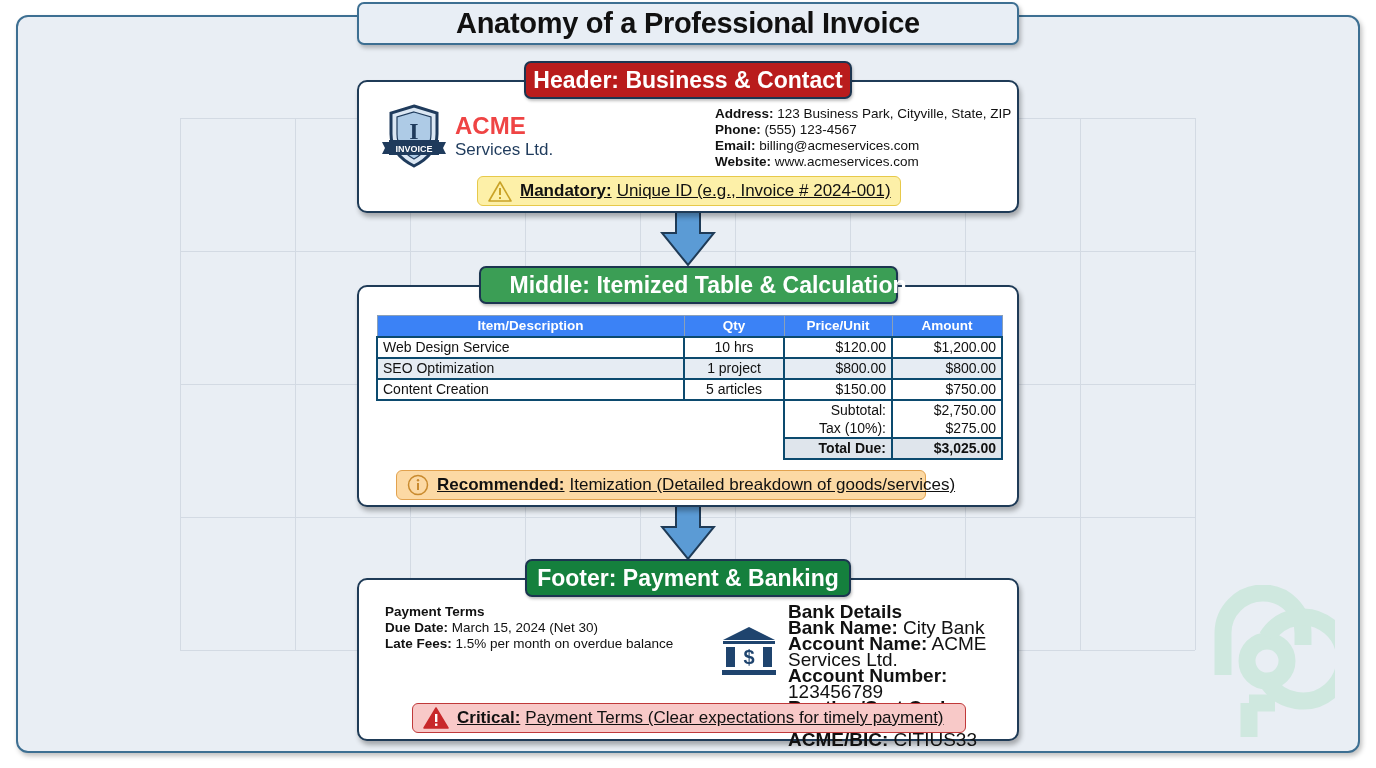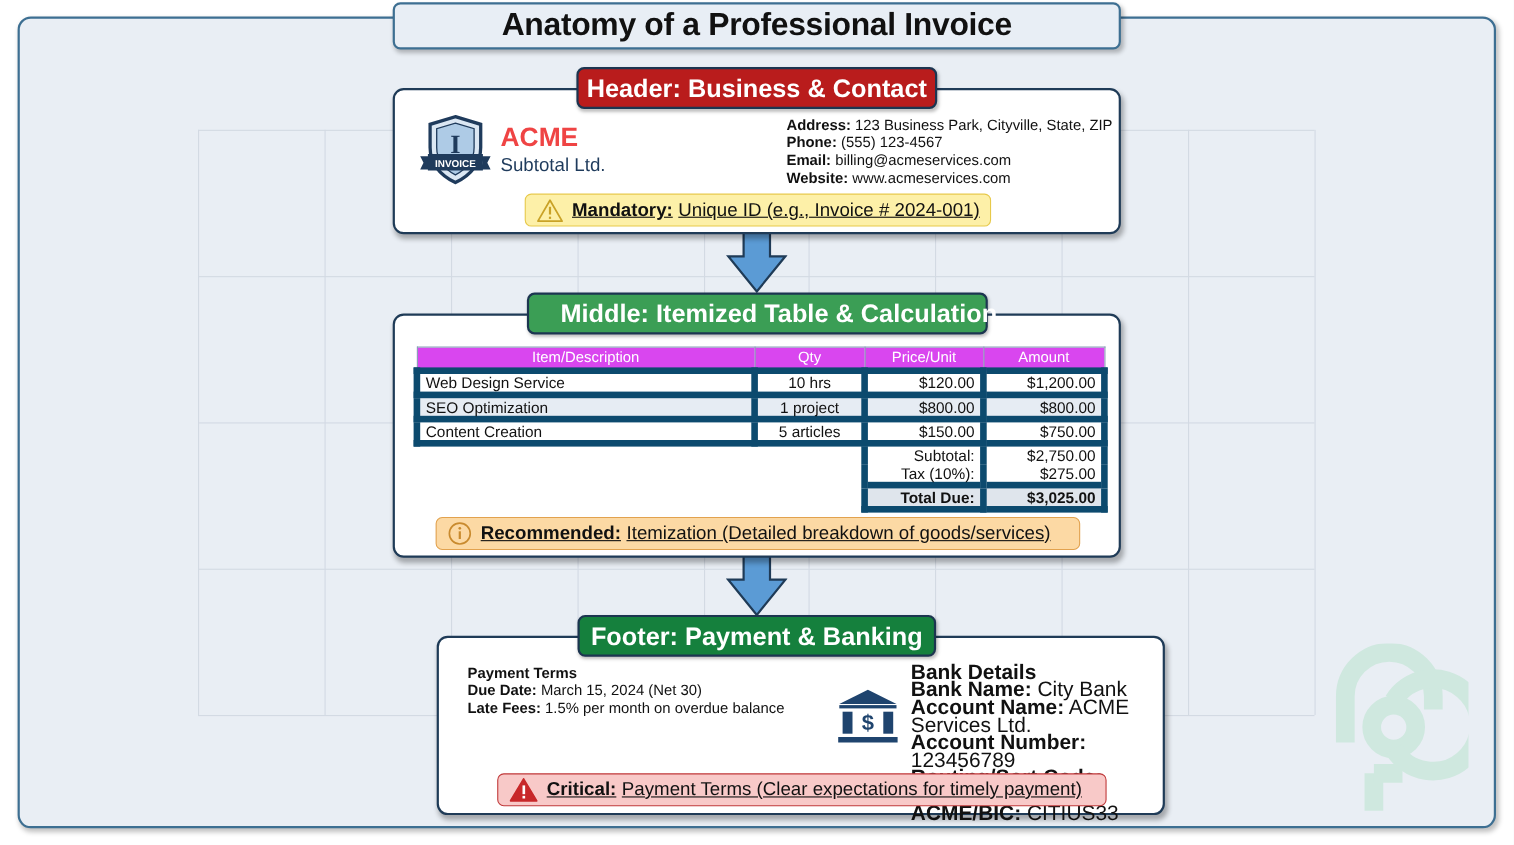--- a/index.html
+++ b/index.html
@@ -6,43 +6,43 @@
   html, body { width: 1376px; height: 768px; overflow: hidden; background: #ffffff; font-family: "Liberation Sans", sans-serif; color: #111; }
   .stage { position: relative; width: 1376px; height: 768px; }
   .frame { position: absolute; left: 16px; top: 15px; width: 1344px; height: 738px; background: #e9eef4; border: 2px solid #3d6f92; border-radius: 12px; box-shadow: 2px 3px 5px rgba(0,0,0,0.25); }
   .grid { position: absolute; left: 180px; top: 118px; width: 1015px; height: 532px; }
   .grid .vl { position: absolute; top: 0; bottom: 0; width: 1px; background: #d3dae3; }
   .grid .hl { position: absolute; left: 0; right: 0; height: 1px; background: #d3dae3; }
   .title-box { position: absolute; left: 357px; top: 2px; width: 662px; height: 43px; background: #e8eef5; border: 2px solid #3d6f92; border-radius: 7px; box-shadow: 2px 3px 4px rgba(0,0,0,0.25); display: flex; align-items: center; justify-content: center; font-size: 29px; font-weight: bold; letter-spacing: -0.3px; color: #111; }
   .card { position: absolute; left: 357px; width: 662px; background: #ffffff; border: 2.5px solid #1f3b57; border-radius: 10px; box-shadow: 2px 4px 5px rgba(0,0,0,0.3); }
   .card-header { top: 80px; height: 133px; }
   .card-middle { top: 285px; height: 222px; }
-  .card-footer { top: 578px; height: 163px; margin-left: 40px; }
+  .card-footer { top: 578px; height: 163px; }
   .pill { position: absolute; height: 38px; border: 2px solid #1c3550; border-radius: 7px; color: #ffffff; font-weight: bold; font-size: 23px; display: flex; align-items: center; justify-content: center; box-shadow: 1px 2px 3px rgba(0,0,0,0.25); white-space: nowrap; }
   .pill-blue { left: 524px; top: 61px; width: 328px; background: #b91c1c; }
   .pill-green { left: 479px; top: 266px; width: 419px; background: #3b9e55; padding-left: 39px; }
   .pill-purple { left: 525px; top: 559px; width: 326px; background: #15803d; }
   .arrow { position: absolute; width: 56px; height: 58px; }
   .arrow-1 { left: 660px; top: 209px; }
   .arrow-2 { left: 660px; top: 503px; }
   .logo { position: absolute; left: 22px; top: 22px; display: flex; align-items: center; }
   .logo-text { margin-left: 8px; line-height: 1; }
   .logo-name { font-size: 24px; font-weight: bold; color: #ef4444; }
   .logo-sub { font-size: 17px; color: #1f3b5c; margin-top: 3px; }
   .contact { position: absolute; left: 356px; top: 24px; font-size: 13.5px; line-height: 16px; color: #111; }
   .contact b { font-weight: bold; }
   .badge { position: absolute; height: 30px; border-radius: 6px; display: flex; align-items: center; font-size: 17px; padding: 0 10px; white-space: nowrap; text-decoration: underline; }
   .badge b { font-weight: bold; margin-right: 5px; }
   .badge-yellow { left: 118px; top: 94px; width: 424px; background: #fdf0a8; border: 1.5px solid #e7c94a; }
-  .badge-orange { left: 37px; top: 183px; width: 586px; background: #fcd9a4; border: 1.5px solid #e2a24e; }
+  .badge-orange { left: 37px; top: 183px; width: 530px; background: #fcd9a4; border: 1.5px solid #e2a24e; }
   .badge-red { left: 53px; top: 123px; width: 554px; background: #f8c9c8; border: 1.5px solid #c0393a; }
   .badge .ic { display: inline-flex; margin-right: 8px; }
   table.items { position: absolute; left: 17px; top: 28px; border-collapse: collapse; font-size: 14px; }
-  table.items th { background: #d946ef; color: #fff; font-weight: normal; height: 21px; border: 1px solid #8aa0b8; font-size: 13.5px; }
-  table.items td { height: 21px; border: 6px solid #0c4a6e; padding: 0 5px; }
+  table.items th { background: #3b82f6; color: #fff; font-weight: bold; height: 21px; border: 1px solid #8aa0b8; font-size: 13.5px; }
+  table.items td { height: 21px; border: 2px solid #0c4a6e; padding: 0 5px; }
   table.items tr.alt td { background: #e6ecf3; }
   table.items td.num { text-align: right; }
   table.items td.ctr { text-align: center; }
   table.items td.blank { border: none; background: transparent; }
   table.items tr.sum td { height: 19px; }
   table.items tr.sum td.lbl, table.items tr.sum td.val { border-top: none; border-bottom: none; text-align: right; }
   table.items tr.total td { background: #dfe5ec; font-weight: bold; padding-left: 16px; }
   .terms { position: absolute; left: 26px; top: 24px; font-size: 13.5px; line-height: 16px; }
   .bank-icon { position: absolute; left: 362px; top: 46px; }
   .bank { position: absolute; left: 429px; top: 24px; font-size: 19px; line-height: 16px; }
@@ -95,21 +95,21 @@
         <path d="M33 2 L56 9 V30 C56 46 45 56 33 62 C21 56 10 46 10 30 V9 Z" fill="#dbe7f3" stroke="#1f3b5c" stroke-width="3"></path>
         <path d="M33 8 L50 13 V30 C50 42 42 50 33 55 C24 50 16 42 16 30 V13 Z" fill="#aecbe6" stroke="#1f3b5c" stroke-width="1.2"></path>
         <text x="33" y="35" font-family="Liberation Serif, serif" font-size="24" font-weight="bold" fill="#1f3b5c" text-anchor="middle">I</text>
         <polygon points="1,38 10,38 8,44 10,50 1,50 4,44" fill="#1f3b5c"></polygon>
         <polygon points="65,38 56,38 58,44 56,50 65,50 62,44" fill="#1f3b5c"></polygon>
         <rect x="8" y="36" width="50" height="15" fill="#1f3b5c"></rect>
         <text x="33" y="47.5" font-family="Liberation Sans, sans-serif" font-size="9" font-weight="bold" fill="#ffffff" text-anchor="middle">INVOICE</text>
       </svg>
       <div class="logo-text">
         <div class="logo-name">ACME</div>
-        <div class="logo-sub">Subtotal Ltd.</div>
+        <div class="logo-sub">Services Ltd.</div>
       </div>
     </div>
     <div class="contact">
       <div><b>Address:</b> <span>123 Business Park, Cityville, State, ZIP</span></div>
       <div><b>Phone:</b> <span>(555) 123-4567</span></div>
       <div><b>Email:</b> <span>billing@acmeservices.com</span></div>
       <div><b>Website:</b> <span>www.acmeservices.com</span></div>
     </div>
     <div class="badge badge-yellow">
       <span class="ic">

